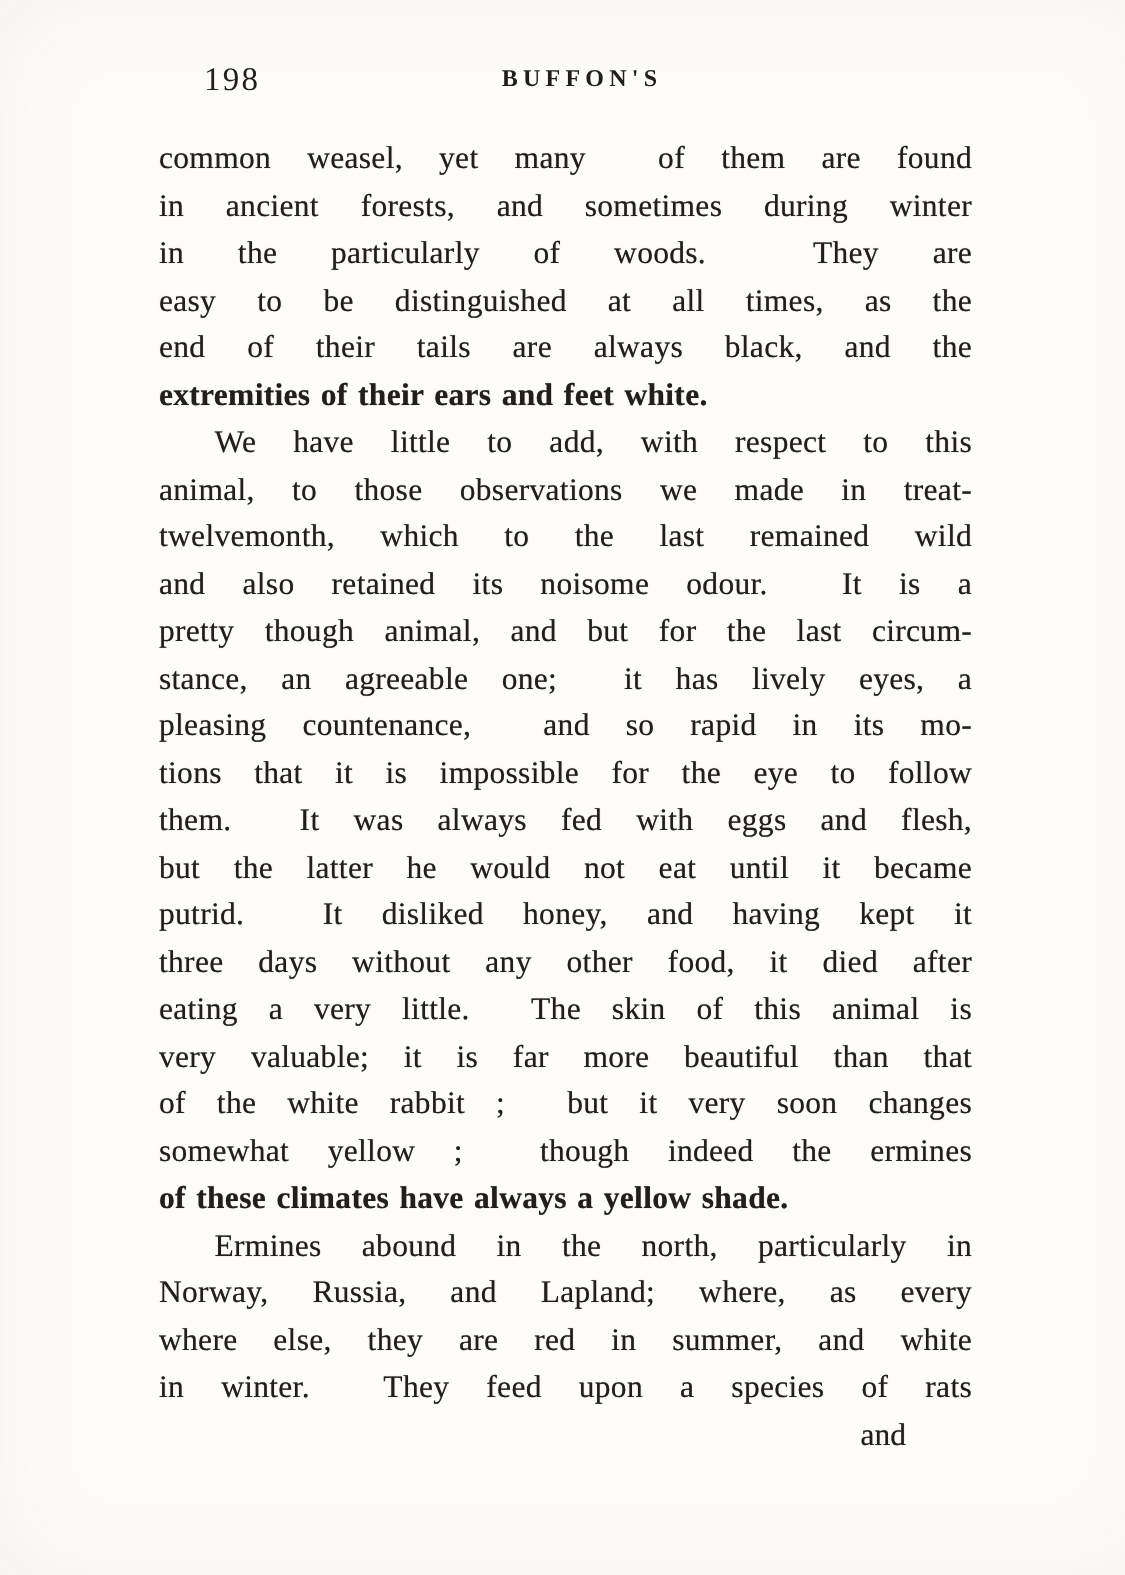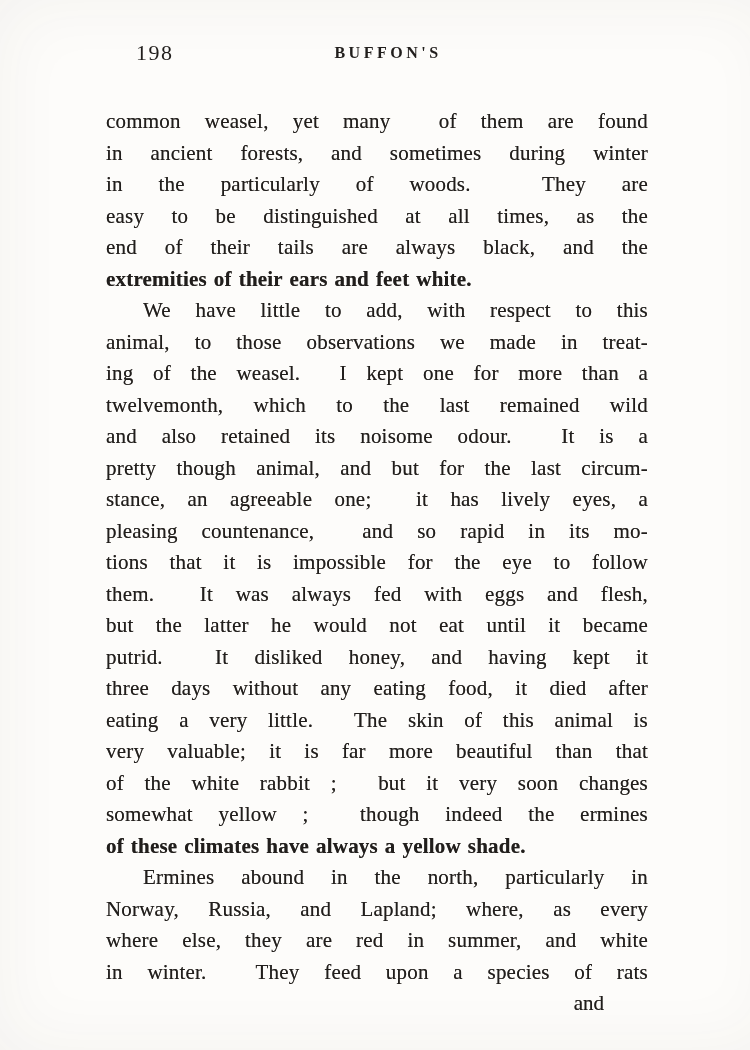--- a/index.html
+++ b/index.html
@@ -34,21 +34,21 @@
     top: 44px;
     text-align: center;
     font-size: 16px;
     font-weight: bold;
     letter-spacing: 3.5px;
     word-spacing: 1px;
   }
   .text-block {
     position: absolute;
     left: 106px;
-    top: 106px;
+    top: 90px;
     width: 542px;
   }
   .para { margin: 0; padding: 0; }
   .line {
     height: 31.5px;
     line-height: 31.5px;
     font-size: 21px;
     letter-spacing: 0.2px;
     word-spacing: 1.5px;
     white-space: pre-wrap;
@@ -85,31 +85,30 @@
         <div class="line">common weasel, yet many  of them are found</div>
         <div class="line">in ancient forests, and sometimes during winter</div>
         <div class="line">in the particularly of woods.  They are</div>
         <div class="line">easy to be distinguished at all times, as the</div>
         <div class="line">end of their tails are always black, and the</div>
         <div class="line para-end">extremities of their ears and feet white.</div>
       </div>
       <div class="para">
         <div class="line indent">We have little to add, with respect to this</div>
         <div class="line">animal, to those observations we made in treat-</div>
-        <div class="line">ing of the weasel.  I kept one for more than a</div>
         <div class="line">twelvemonth, which to the last remained wild</div>
         <div class="line">and also retained its noisome odour.  It is a</div>
         <div class="line">pretty though animal, and but for the last circum-</div>
         <div class="line">stance, an agreeable one;  it has lively eyes, a</div>
         <div class="line">pleasing countenance,  and so rapid in its mo-</div>
         <div class="line">tions that it is impossible for the eye to follow</div>
         <div class="line">them.  It was always fed with eggs and flesh,</div>
         <div class="line">but the latter he would not eat until it became</div>
         <div class="line">putrid.  It disliked honey, and having kept it</div>
-        <div class="line">three days without any eating food, it died after</div>
+        <div class="line">three days without any other food, it died after</div>
         <div class="line">eating a very little.  The skin of this animal is</div>
         <div class="line">very valuable; it is far more beautiful than that</div>
         <div class="line">of the white rabbit ;  but it very soon changes</div>
         <div class="line">somewhat yellow ;  though indeed the ermines</div>
         <div class="line para-end">of these climates have always a yellow shade.</div>
       </div>
       <div class="para">
         <div class="line indent">Ermines abound in the north, particularly in</div>
         <div class="line">Norway, Russia, and Lapland; where, as every</div>
         <div class="line">where else, they are red in summer, and white</div>

